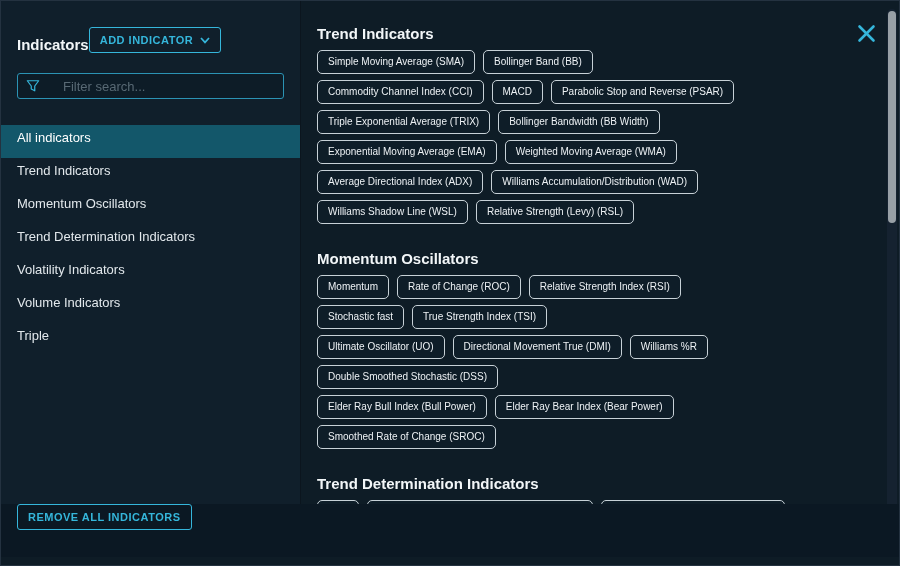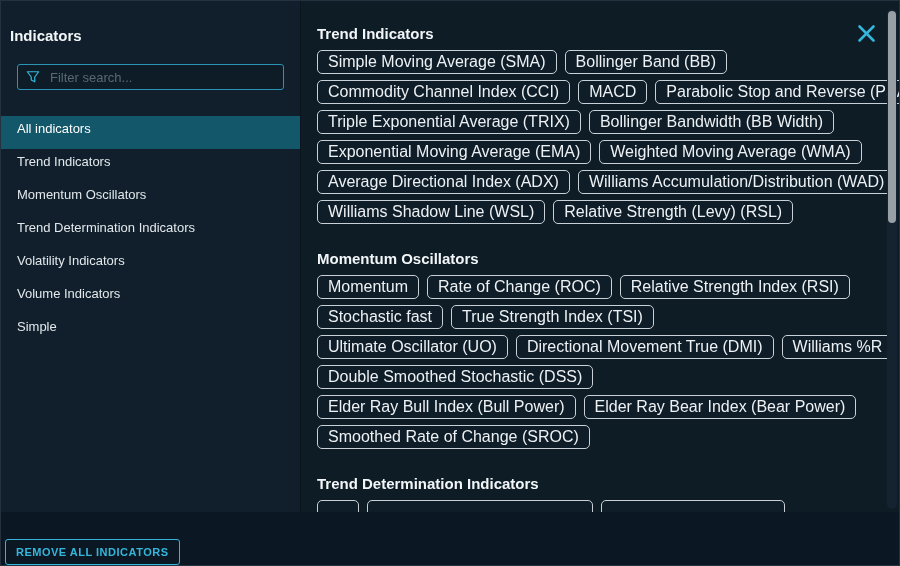--- a/index.html
+++ b/index.html
@@ -7,30 +7,30 @@
   .window{
     position:relative;width:900px;height:566px;box-sizing:border-box;
     background:var(--bg-main,#0e1c26);border:1px solid #243240;overflow:hidden;
     display:flex;
   }
   
   .sidebar{
     flex:0 0 300px;width:300px;height:513px;box-sizing:border-box;
     background:var(--bg-sidebar,#101f2b);border-right:1px solid rgba(0,0,0,.3);
   }
-  .sidebar-header{display:flex;align-items:flex-end;padding:26px 16px 0 9px;}
+  .sidebar-header{display:flex;align-items:flex-end;padding:26px 16px 0 16px;}
   .panel-title{margin:0;font-size:15px;font-weight:bold;color:#f2f6f8;}
   .btn-outline{
     display:inline-flex;align-items:center;gap:7px;
     border:1px solid var(--accent,#35b6db);color:var(--accent,#35b6db);
     background:transparent;font-size:11px;font-weight:bold;letter-spacing:.5px;
     padding:6px 10px;border-radius:3px;cursor:pointer;font-family:inherit;white-space:nowrap;
   }
   .filter-box{
-    margin:20px 16px 0 16px;display:flex;align-items:center;gap:10px;
+    margin:20px 16px 0 16px;display:flex;align-items:center;gap:23px;
     border:1px solid var(--accent-dim,#2b93b4);border-radius:3px;
     padding:3px 8px;background:#0d1c27;height:18px;
   }
   .filter-box input{
     flex:1;background:transparent;border:none;outline:none;
     color:#dfe6ea;font-size:13px;font-family:inherit;padding:0;
   }
   .filter-box input::placeholder{color:#586974;}
   .side-list{margin-top:26px;}
   .side-item{
@@ -43,75 +43,83 @@
     flex:1;height:513px;box-sizing:border-box;overflow:hidden;
     padding:24px 26px 0 16px;position:relative;background:var(--bg-main,#0e1c26);
   }
   .sec-title{margin:26px 0 8px 0;font-size:15px;font-weight:bold;color:#f2f6f8;}
   .ind-section:first-child .sec-title{margin-top:0;}
   .row{display:flex;gap:8px;margin-bottom:6px;}
   .pill{
     display:inline-flex;align-items:center;box-sizing:border-box;
     background:var(--pill-bg,#0e1d28);
     border:1px solid var(--pill-border,#c7d1d7);border-radius:5px;
-    color:var(--pill-text,#edf1f4);font-size:16px;line-height:16px;
+    color:var(--pill-text,#edf1f4);font-size:10px;line-height:16px;
     padding:3px 10px;cursor:pointer;white-space:nowrap;font-family:inherit;height:24px;
   }
   .pill.ghost{height:24px;}
   .row .ghost:nth-child(1){width:42px;}
   .row .ghost:nth-child(2){width:226px;}
   .row .ghost:nth-child(3){width:184px;}
   
   .close-btn{
     position:absolute;top:20px;right:21px;width:24px;height:24px;
     background:transparent;border:none;padding:0;cursor:pointer;
     display:flex;align-items:center;justify-content:center;
   }
   
   .bottombar{
-    position:absolute;left:0;right:0;bottom:0;height:53px;box-sizing:border-box;
-    background:var(--bg-bottom,#0b1823);display:flex;align-items:flex-end;padding:0 4px;
+    position:absolute;left:0;right:0;bottom:8px;height:53px;box-sizing:border-box;
+    background:var(--bg-bottom,#0b1823);display:flex;align-items:flex-start;padding:0 16px;
   }
   
   .scrollbar{
     position:absolute;top:8px;right:2px;width:10px;height:500px;
     background:#152230;border-radius:5px;
   }
   .scroll-thumb{
     position:absolute;top:2px;left:1px;width:8px;height:212px;
     background:#98a0a6;border-radius:4px;cursor:pointer;
   }
 </style>
 </head>
 <body>
 
 <div class="window">
 
   <aside class="sidebar">
     <div class="sidebar-header">
       <h2 class="panel-title">Indicators</h2>
+      <button class="btn-outline">
+        <span>ADD INDICATOR</span>
+        <span style="display:inline-flex;">
+          <svg width="10" height="7" viewBox="0 0 10 7">
+              <polyline points="1,1 5,5.4 9,1" fill="none" stroke="#35b6db" stroke-width="1.7"></polyline>
+            </svg>
+        </span>
+      </button>
     </div>
 
     <div class="filter-box">
       <span style="display:inline-flex;">
         <svg width="14" height="14" viewBox="0 0 16 16">
             <path d="M1.5 2h13L10 8v5.5L6 11.5V8L1.5 2z" fill="none" stroke="#35b6db" stroke-width="1.4" stroke-linejoin="round"></path>
           </svg>
       </span>
       <input type="text" placeholder="Filter search..." style="">
     </div>
 
     <nav class="side-list">
         <div class="side-item selected">All indicators</div>
         <div class="side-item">Trend Indicators</div>
         <div class="side-item">Momentum Oscillators</div>
         <div class="side-item">Trend Determination Indicators</div>
         <div class="side-item">Volatility Indicators</div>
         <div class="side-item">Volume Indicators</div>
-        <div class="side-item">Simple</div>
+        <div class="side-item">Triple</div>
       </nav>
   </aside>
 
   <main class="content">
     <div>
         <section class="ind-section">
           <h3 class="sec-title">Trend Indicators</h3>
           <div class="row">
             <button class="pill">Simple Moving Average (SMA)</button>
             <button class="pill">Bollinger Band (BB)</button>

